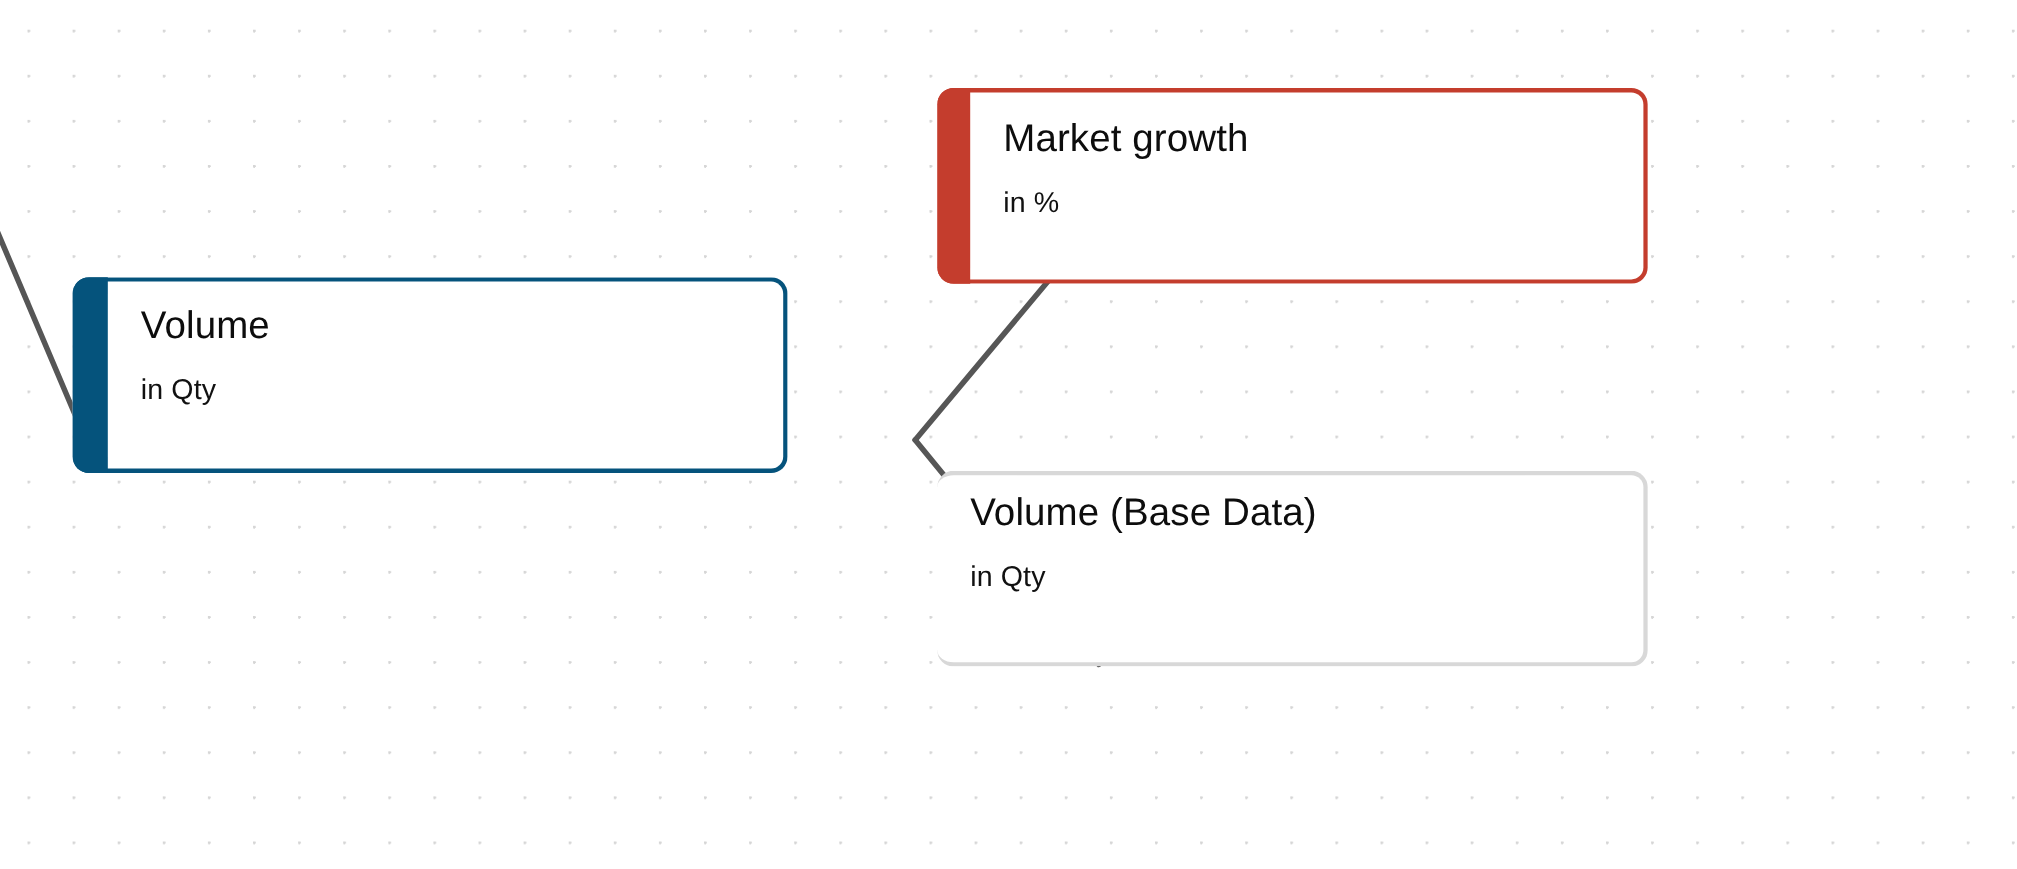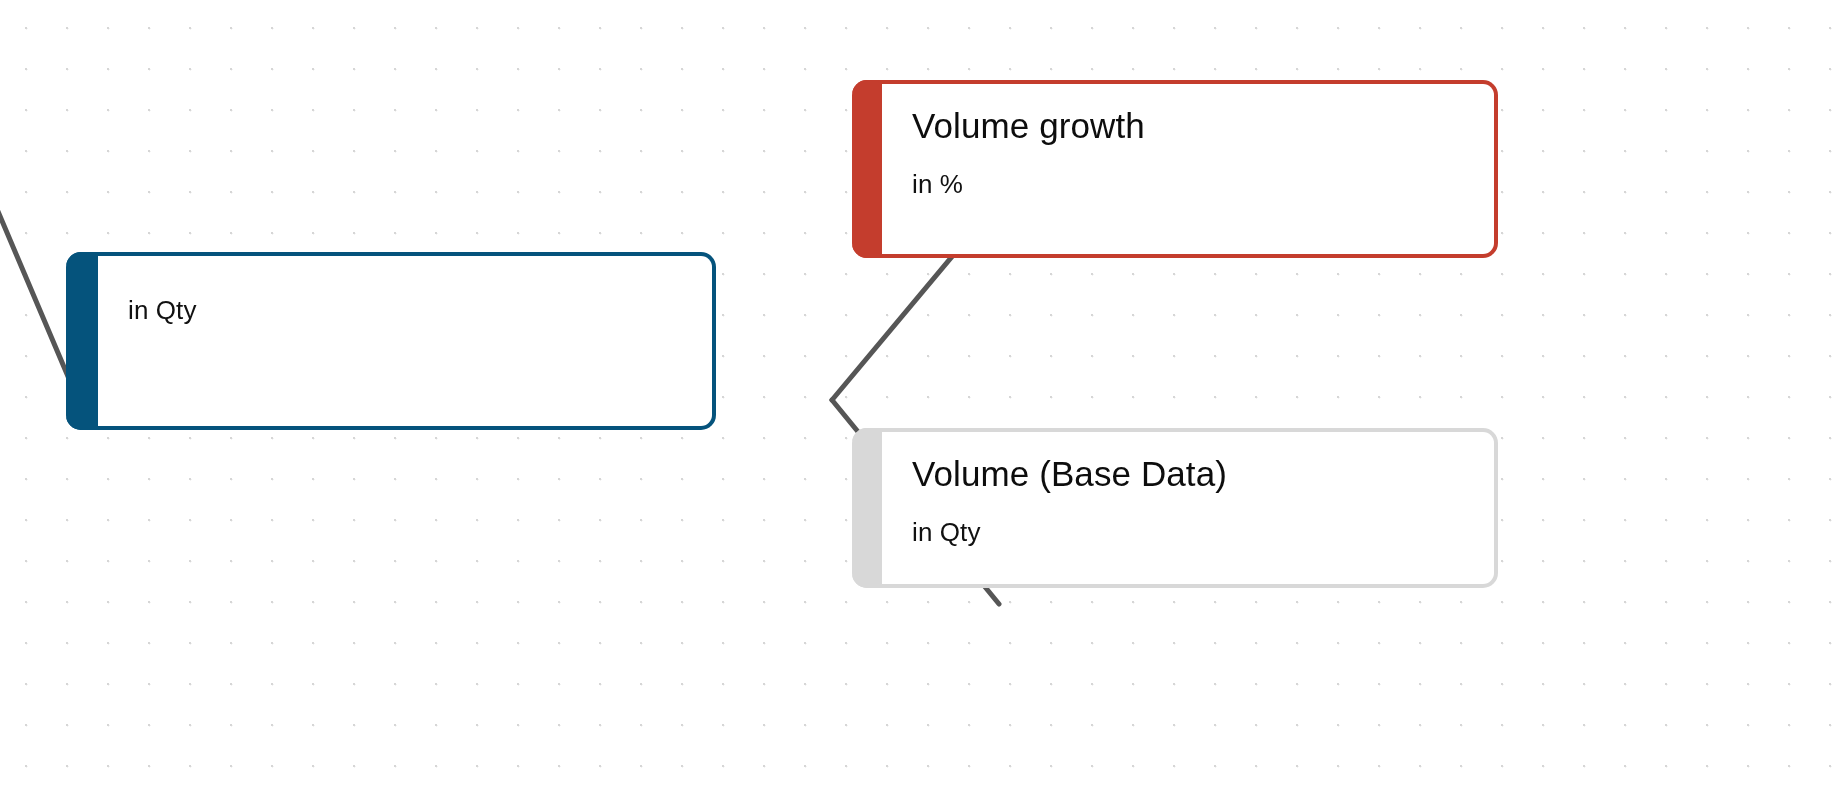--- a/index.html
+++ b/index.html
@@ -105,24 +105,25 @@
     background: #c43d2d;
     margin: -4px 0 -4px 0;
     border-radius: 15px 0 0 15px;
   }
 
   
   #node-volume-base {
     left: 852px;
     top: 428px;
     width: 646px;
-    height: 160px;
+    height: 178px;
     border: 4px solid #d8d8d8;
     border-left: none;
     border-radius: 15px;
+    flex-direction: column;
   }
   #node-volume-base .accent {
     width: 30px;
     background: #d8d8d8;
     margin: -4px 0 -4px 0;
     border-radius: 15px 0 0 15px;
   }
 </style>
 </head>
 <body>
@@ -134,28 +135,29 @@
     <path d="M -6 202 L 78 400" fill="none" stroke="#565656" stroke-width="5" stroke-linecap="round"></path>
 
     <path d="M 832 400 L 1001 198" fill="none" stroke="#565656" stroke-width="5" stroke-linecap="round"></path>
 
     <path d="M 832 400 L 999 604" fill="none" stroke="#565656" stroke-width="5" stroke-linecap="round"></path>
   </svg>
 
   <div class="node" id="node-volume">
     <div class="accent"></div>
     <div class="body">
+      <div class="title">Volume</div>
       <div class="subtitle">in Qty</div>
     </div>
   </div>
 
   <div class="node" id="node-market-growth">
     <div class="accent"></div>
     <div class="body">
-      <div class="title">Volume growth</div>
+      <div class="title">Market growth</div>
       <div class="subtitle">in %</div>
     </div>
   </div>
 
   <div class="node" id="node-volume-base">
     <div class="accent"></div>
     <div class="body">
       <div class="title">Volume (Base Data)</div>
       <div class="subtitle">in Qty</div>
     </div>

